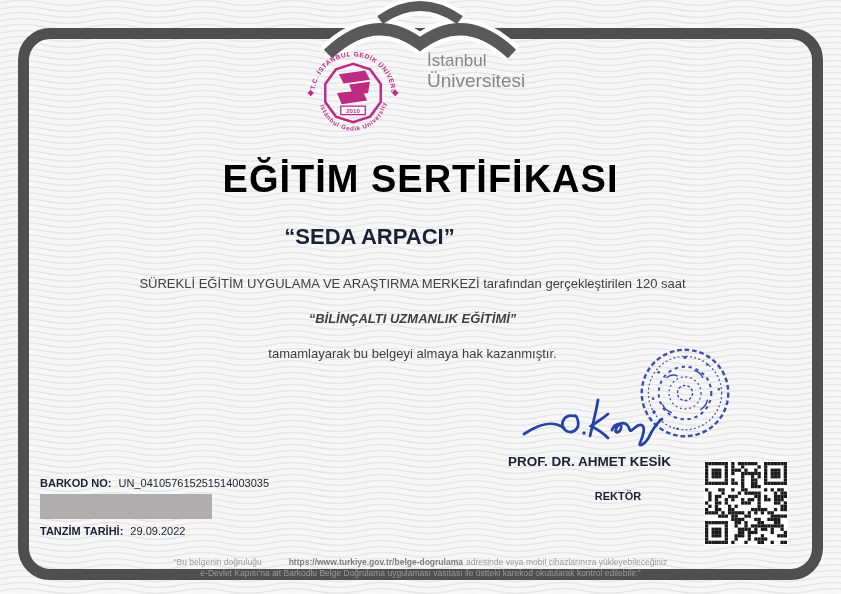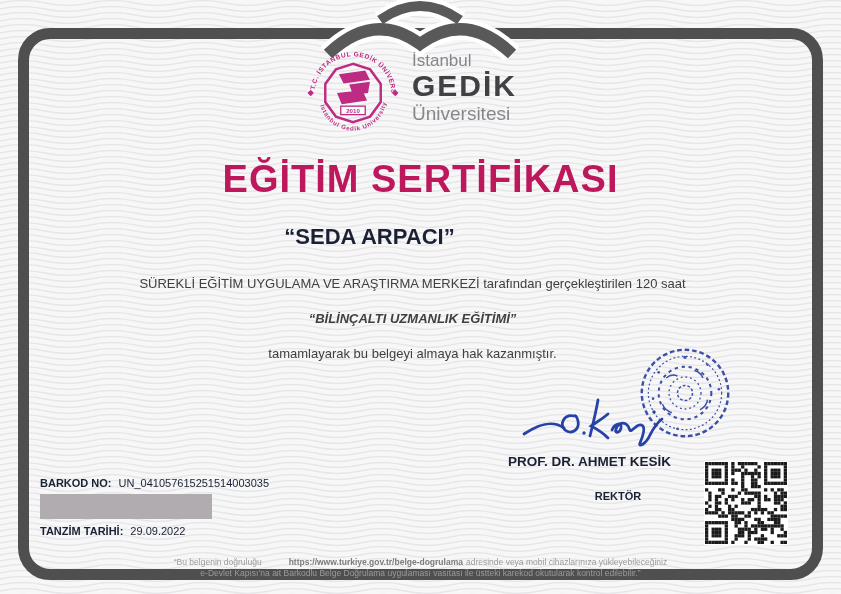--- a/index.html
+++ b/index.html
@@ -9,27 +9,27 @@
     font-family:"Liberation Sans", sans-serif;
   }
   .bg-waves{position:absolute;inset:0;z-index:0;}
   .frame{
     position:absolute;left:18px;top:28px;width:783px;height:530px;
     border:11px solid #4f4f50;border-radius:32px;z-index:1;
   }
   .emblem{position:absolute;left:318px;top:0;width:204px;height:60px;z-index:2;}
   .logo-row{position:absolute;left:306px;top:46px;z-index:3;display:flex;align-items:flex-start;}
   .seal{width:94px;height:94px;}
-  .wordmark{margin-left:12px;padding-top:6px;line-height:1;}
+  .wordmark{margin-left:27px;padding-top:6px;line-height:1;}
   .wm-top{font-size:17px;color:#85878a;margin-bottom:2px;}
   .wm-main{font-size:30px;font-weight:bold;color:#414042;letter-spacing:2px;margin:2px 0 3px 0;}
   .wm-bottom{font-size:19px;color:#85878a;}
   .title{
     position:absolute;left:0;top:158px;width:841px;text-align:center;z-index:3;
-    font-size:38px;font-weight:bold;color:#be185d;letter-spacing:1px;
+    font-size:38px;font-weight:bold;color:#000000;letter-spacing:1px;
   }
   .recipient{
     position:absolute;left:0;top:224px;width:739px;text-align:center;z-index:3;
     font-size:22px;font-weight:bold;color:#1b2134;
   }
   .body-line{position:absolute;left:0;width:825px;text-align:center;z-index:3;
     font-size:13px;color:#404040;}
   .bl1{top:276px;}
   .bl2{top:311px;font-weight:bold;font-style:italic;}
   .bl3{top:346px;}
@@ -92,21 +92,20 @@
       <g fill="#bd2b82">
         <polygon points="35,30 63,26 68,36 40,40"></polygon>
         <polygon points="46,41 68,38 66,50 50,52"></polygon>
         <polygon points="33,50 60,47 65,58 38,62"></polygon>
       </g>
       <rect x="37" y="64" width="26" height="9" fill="#ffffff" stroke="#bd2b82" stroke-width="1.4"></rect>
       <text x="50" y="71" text-anchor="middle" font-size="6.5" font-weight="bold" fill="#bd2b82">2010</text>
     </svg>
     <div class="wordmark">
       <div class="wm-top">İstanbul</div>
-      <div class="wm-main">GEDİK</div>
       <div class="wm-bottom">Üniversitesi</div>
     </div>
   </div>
 
   <div class="title">EĞİTİM SERTİFİKASI</div>
   <div class="recipient">“SEDA ARPACI”</div>
 
   <div class="body-line bl1">SÜREKLİ EĞİTİM UYGULAMA VE ARAŞTIRMA MERKEZİ tarafından gerçekleştirilen 120 saat</div>
   <div class="body-line bl2">“BİLİNÇALTI UZMANLIK EĞİTİMİ”</div>
   <div class="body-line bl3">tamamlayarak bu belgeyi almaya hak kazanmıştır.</div>

